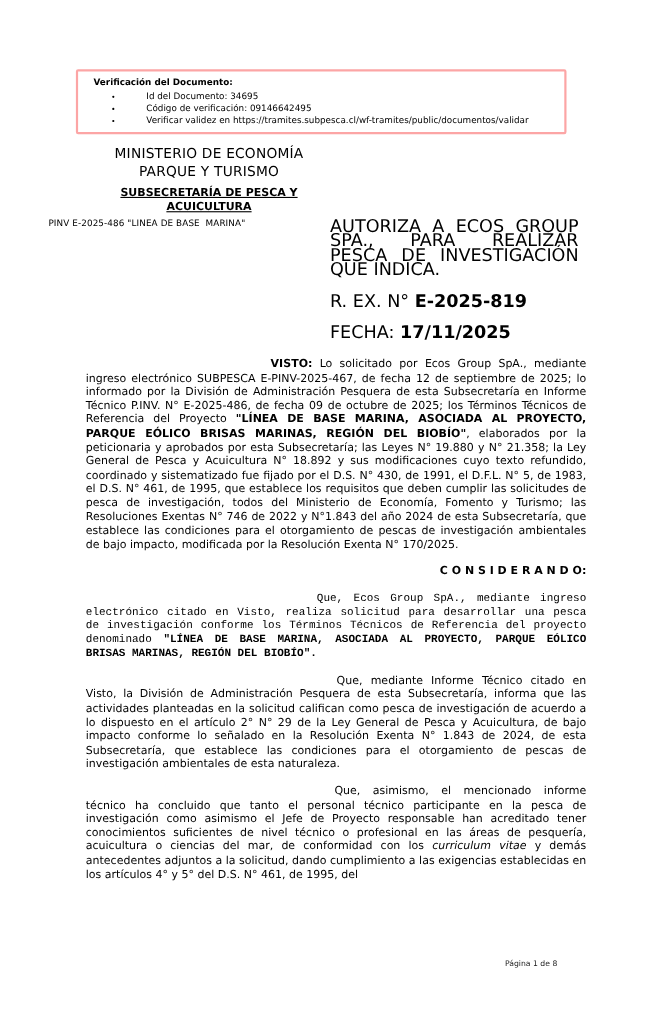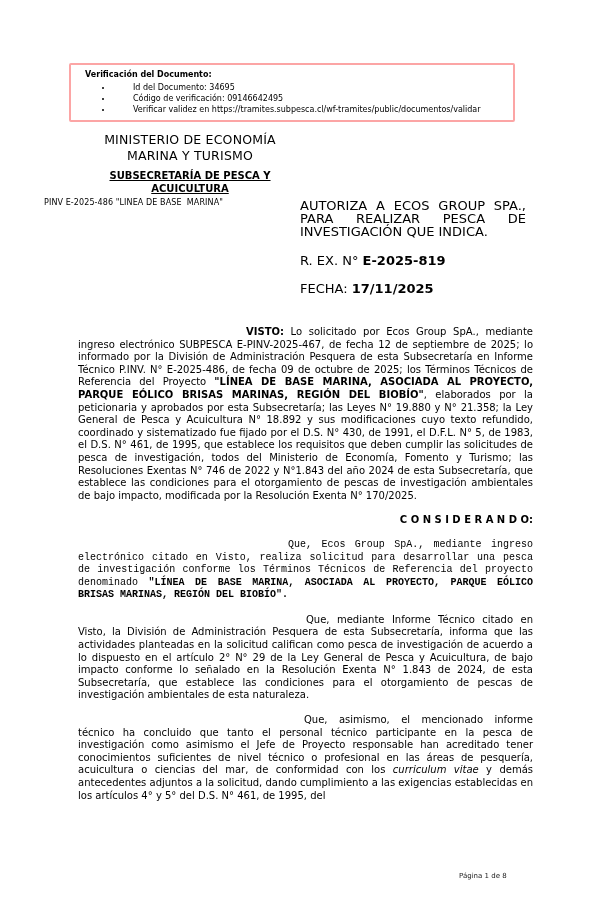--- a/index.html
+++ b/index.html
@@ -49,21 +49,21 @@
     font-size: 8px;
     letter-spacing: 0.1px;
     white-space: pre;
   }
 
   
   .res-block {
     position: absolute;
     left: 300px; top: 199px;
     width: 226px;
-    font-size: 13px;
+    font-size: 16px;
   }
   .res-subject { text-align: justify; line-height: 13px; }
   .res-city   { margin-top: 24px; line-height: 13px; }
   .res-number { margin-top: 16px; line-height: 13px; }
   .res-date   { margin-top: 15px; line-height: 13px; }
   .bold-val { font-weight: bold; }
 
   
   .body-text {
     position: absolute;
@@ -102,21 +102,21 @@
     <div class="verify-title">Verificación del Documento:</div>
     <ul class="verify-list">
       <li>Id del Documento: 34695</li>
       <li>Código de verificación: 09146642495</li>
       <li>Verificar validez en https://tramites.subpesca.cl/wf-tramites/public/documentos/validar</li>
     </ul>
   </div>
 
   <div class="header-left">
     <div class="ministry-line">MINISTERIO DE ECONOMÍA</div>
-    <div class="ministry-line">MARINA Y TURISMO</div>
+    <div class="ministry-line">PARQUE Y TURISMO</div>
     <div class="subsecretaria">SUBSECRETARÍA DE PESCA Y ACUICULTURA</div>
   </div>
 
   <div class="file-ref">PINV E-2025-486 "LINEA DE BASE  MARINA"</div>
 
   <div class="res-block">
     <div class="res-subject">AUTORIZA A ECOS GROUP SPA., PARA REALIZAR PESCA DE INVESTIGACIÓN QUE INDICA.</div>
     <div class="res-number">
       <span>R. EX. N° </span><span class="bold-val">E-2025-819</span>
     </div>

